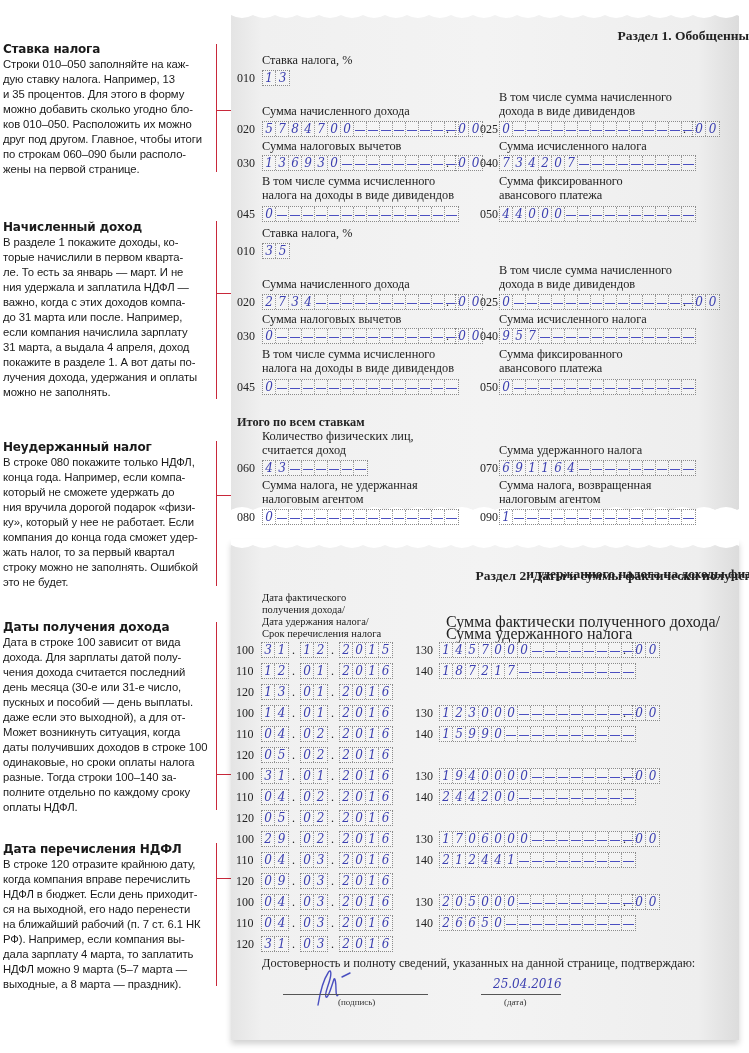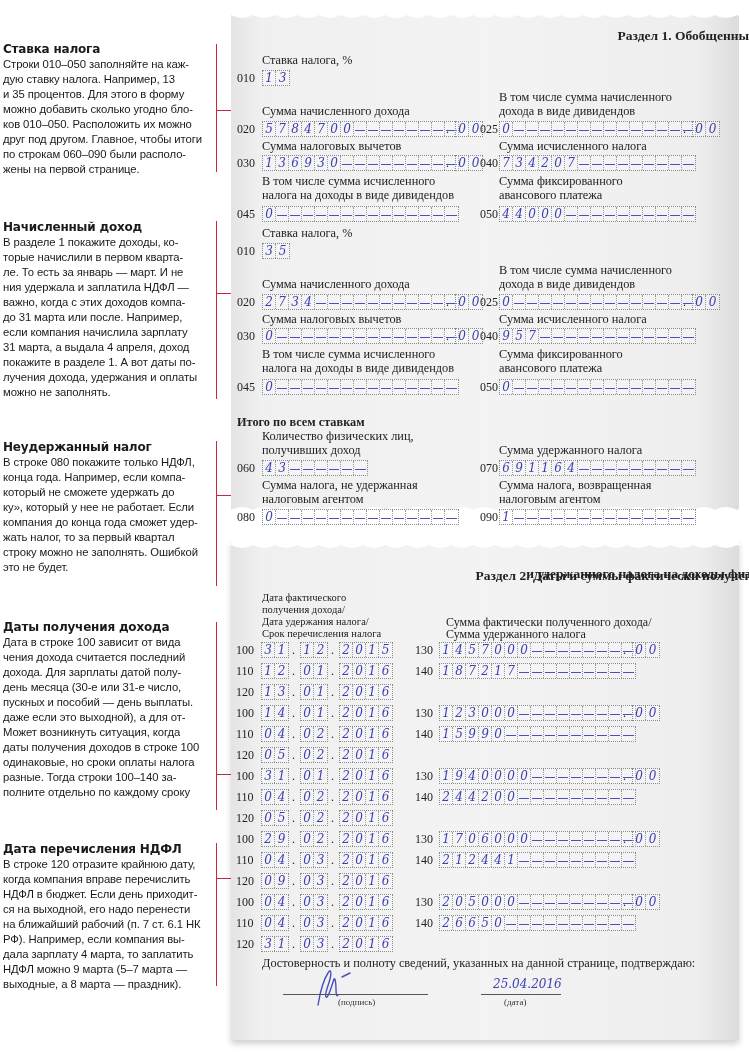--- a/index.html
+++ b/index.html
@@ -64,39 +64,41 @@
       <div class="nb">31 марта, а выдала 4 апреля, доход</div>
       <div class="nb">покажите в разделе 1. А вот даты по-</div>
       <div class="nb">лучения дохода, удержания и оплаты</div>
       <div class="nb">можно не заполнять.</div>
     </div>
     <div class="note" style="top: 439px;">
       <div class="nt">Неудержанный налог</div>
       <div class="nb">В строке 080 покажите только НДФЛ,</div>
       <div class="nb">конца года. Например, если компа-</div>
       <div class="nb">который не сможете удержать до</div>
+      <div class="nb">ния вручила дорогой подарок «физи-</div>
       <div class="nb">ку», который у нее не работает. Если</div>
       <div class="nb">компания до конца года сможет удер-</div>
       <div class="nb">жать налог, то за первый квартал</div>
       <div class="nb">строку можно не заполнять. Ошибкой</div>
       <div class="nb">это не будет.</div>
     </div>
     <div class="note" style="top: 619px;">
       <div class="nt">Даты получения дохода</div>
       <div class="nb">Дата в строке 100 зависит от вида</div>
+      <div class="nb">дохода. Для зарплаты датой полу-</div>
       <div class="nb">чения дохода считается последний</div>
-      <div class="nb">дохода. Для зарплаты датой полу-</div>
       <div class="nb">день месяца (30-е или 31-е число,</div>
       <div class="nb">пускных и пособий — день выплаты.</div>
       <div class="nb">даже если это выходной), а для от-</div>
       <div class="nb">Может возникнуть ситуация, когда</div>
-      <div class="nb">даты получения доходов в строке 100</div>
+      <div class="nb">даты получивших доходов в строке 100</div>
       <div class="nb">одинаковые, но сроки оплаты налога</div>
       <div class="nb">разные. Тогда строки 100–140 за-</div>
       <div class="nb">полните отдельно по каждому сроку</div>
+      <div class="nb">оплаты НДФЛ.</div>
     </div>
     <div class="note" style="top: 841px;">
       <div class="nt">Дата перечисления НДФЛ</div>
       <div class="nb">В строке 120 отразите крайнюю дату,</div>
       <div class="nb">когда компания вправе перечислить</div>
       <div class="nb">НДФЛ в бюджет. Если день приходит-</div>
       <div class="nb">ся на выходной, его надо перенести</div>
       <div class="nb">на ближайший рабочий (п. 7 ст. 6.1 НК</div>
       <div class="nb">РФ). Например, если компания вы-</div>
       <div class="nb">дала зарплату 4 марта, то заплатить</div>
@@ -404,21 +406,21 @@
       <div class="cell dash"></div>
       <div class="cell dash"></div>
       <div class="cell dash"></div>
       <div class="cell dash"></div>
       <div class="cell dash"></div>
       <div class="cell dash"></div>
       <div class="cell dash"></div>
     </div>
     <div class="lbl" style="left: 6px; top: 405px; font-weight: bold;">Итого по всем ставкам</div>
     <div class="lbl" style="left: 31px; top: 419px;">Количество физических лиц,</div>
-    <div class="lbl" style="left: 31px; top: 433px;">получивших доход</div>
+    <div class="lbl" style="left: 31px; top: 433px;">считается доход</div>
     <div class="lbl" style="left: 268px; top: 433px;">Сумма удержанного налога</div>
     <div class="code" style="left: 6px; top: 450px;">060</div>
     <div class="cells" style="left: 31px; top: 450px;">
       <div class="cell">4</div>
       <div class="cell">3</div>
       <div class="cell dash"></div>
       <div class="cell dash"></div>
       <div class="cell dash"></div>
       <div class="cell dash"></div>
       <div class="cell dash"></div>
@@ -490,21 +492,21 @@
   </svg>
   <div class="h-sec" style="top:28px">Раздел 2. Даты и суммы фактически полученных доходов</div>
   <div class="h-sec" style="top:26px">и удержанного налога на доходы физических лиц</div>
 
   <div class="lbl" style="left:31px;top:52px;font-size:10.5px;line-height:12px">
     <div>Дата фактического</div>
     <div>получения дохода/</div>
     <div>Дата удержания налога/</div>
     <div>Срок перечисления налога</div>
   </div>
-  <div class="lbl" style="left:215px;top:76px;font-size:12px;line-height:12px">
+  <div class="lbl" style="left:215px;top:76px;font-size:16px;line-height:12px">
     <div>Сумма фактически полученного дохода/</div>
     <div>Сумма удержанного налога</div>
   </div>
 
   <div class="lbl" style="left:31px;top:416px;font-size:12.3px">Достоверность и полноту сведений, указанных на данной странице, подтверждаю:</div>
 
   <svg style="position:absolute;left:75px;top:425px;width:60px;height:42px" viewBox="0 0 60 42">
     <path d="M12 40 C14 28 18 14 22 8 C24 4 26 6 24 14 C22 22 18 30 20 32 C22 34 26 20 28 14 C29 12 30 18 30 24 C30 30 31 32 32 30 M36 12 L44 8" fill="none" stroke="#4a4fc0" stroke-width="1.4" stroke-linecap="round"></path>
   </svg>
   <div class="sig-line" style="left:52px;top:454px;width:145px"></div>

